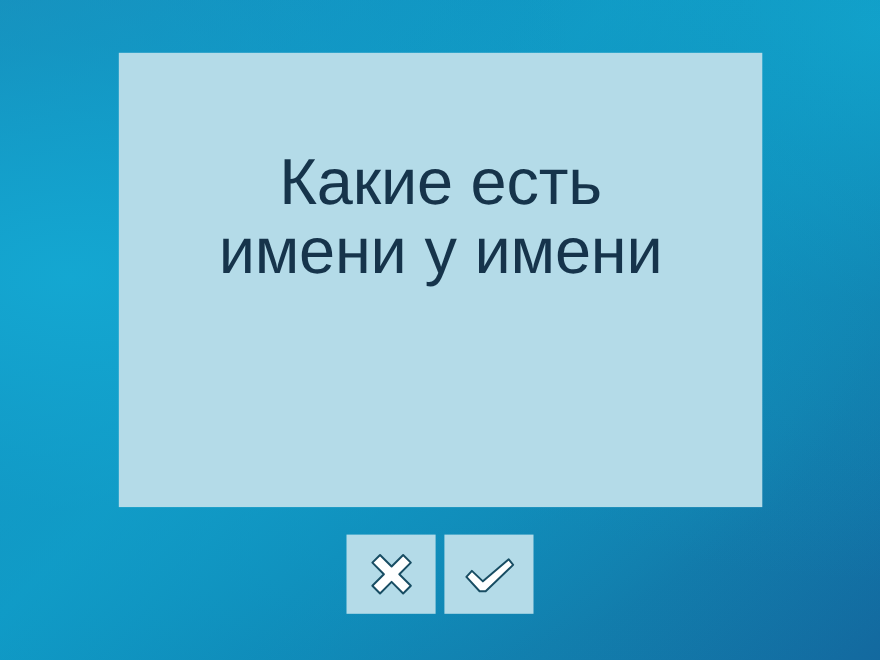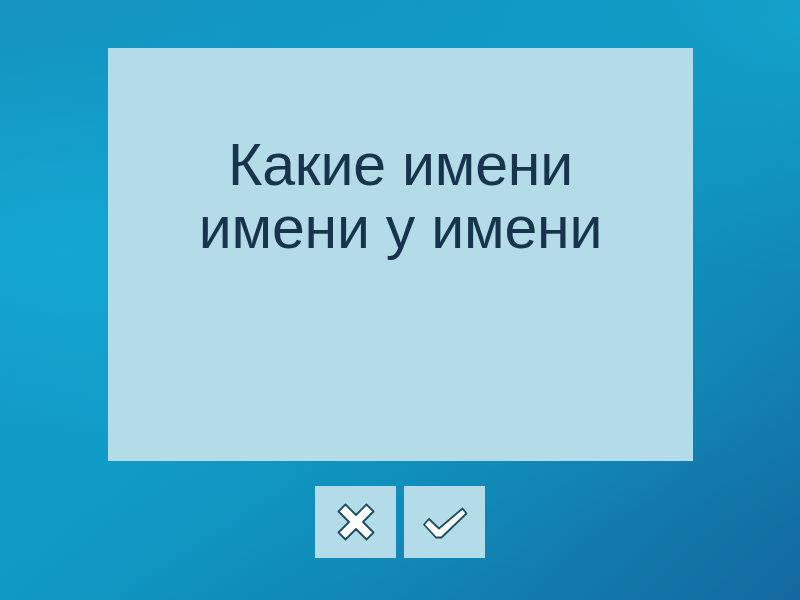--- a/index.html
+++ b/index.html
@@ -96,21 +96,21 @@
     display: block;
   }
 </style>
 </head>
 <body>
 
 <div id="slide">
 
   <div id="question-card">
     <div id="question-text-wrap">
-      <span class="q-line">Какие имени</span>
+      <span class="q-line">Какие есть</span>
       <span class="q-line">имени у имени</span>
     </div>
   </div>
 
   <div id="answer-buttons">
 
     <div class="answer-button">
       <span>
         <svg width="54" height="54" viewBox="0 0 54 54" aria-hidden="true">
           <path d="M16.5 9.5 L27 20 L37.5 9.5 L44.5 16.5 L34 27 L44.5 37.5 L37.5 44.5 L27 34 L16.5 44.5 L9.5 37.5 L20 27 L9.5 16.5 Z" fill="#ffffff" stroke="#184d63" stroke-width="1.8" stroke-linejoin="round"></path>

